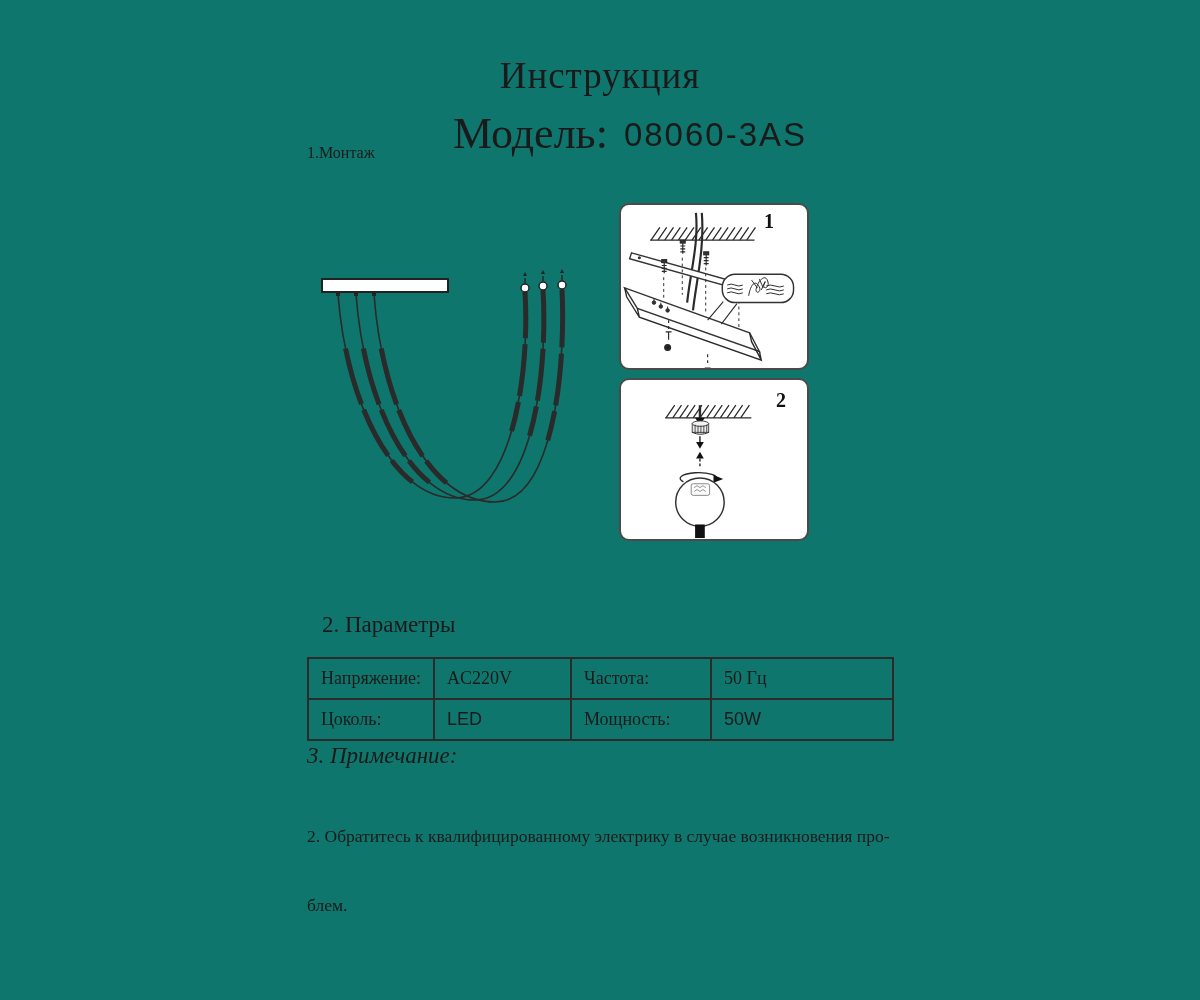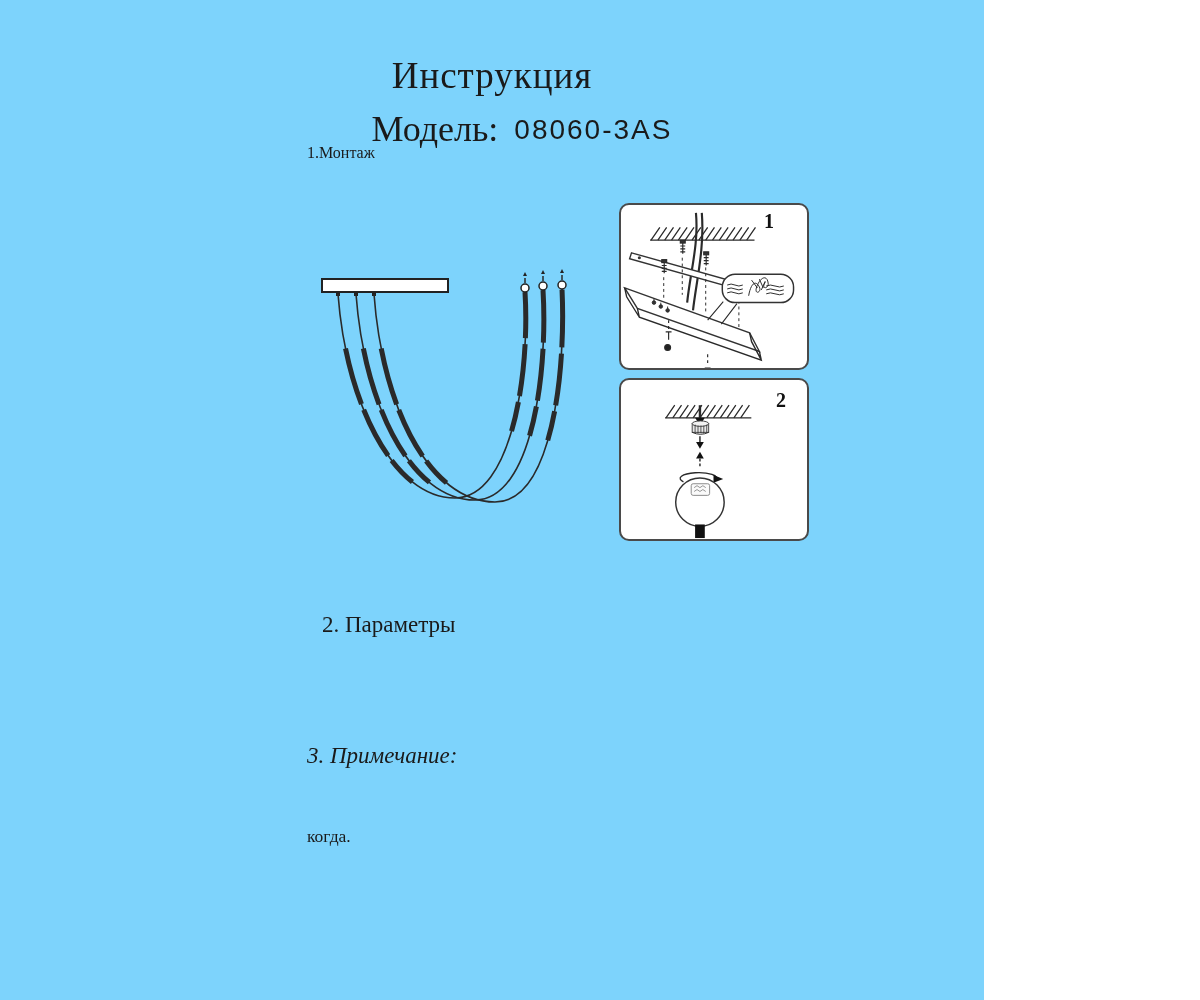--- a/index.html
+++ b/index.html
@@ -1,22 +1,22 @@
 <!DOCTYPE html>
 <html><head>
 <meta charset="utf-8">
 <style>
   html,body{margin:0;padding:0;background:#ffffff;}
-  .page{position:relative;width:984px;height:1000px;background:#7dd3fc;overflow:hidden;
+  .page{position:relative;width:1200px;height:1000px;background:#0f766e;overflow:hidden;
         font-family:"Liberation Serif",serif;color:#1a1a1a;}
   .abs{position:absolute;}
   .title{left:0;right:0;top:54px;text-align:center;font-size:37px;letter-spacing:1px;}
   .model-line{left:0;right:0;top:108px;text-align:center;transform:translateX(30px);}
-  .model-label{font-size:36px;}
-  .model-value{font-family:"Liberation Sans",sans-serif;font-size:28px;letter-spacing:2px;
+  .model-label{font-size:44px;}
+  .model-value{font-family:"Liberation Sans",sans-serif;font-size:33px;letter-spacing:2px;
                position:relative;top:-2px;margin-left:16px;}
   .h-montage{left:307px;top:144px;font-size:16px;}
   .h-params{left:322px;top:612px;font-size:23px;}
   .h-notes{left:307px;top:743px;font-size:23px;font-style:italic;}
   .lamp-svg{left:298px;top:262px;}
   .figbox{position:absolute;width:186px;border:2px solid #4a4a4a;border-radius:10px;background:#fff;}
   .box1{left:619px;top:203px;height:163px;}
   .box2{left:619px;top:378px;height:159px;}
   .fignum{position:absolute;font-weight:bold;font-size:20px;color:#111;}
   .fignum1{left:143px;top:5px;}
@@ -158,25 +158,48 @@
         <rect x="71" y="107" width="19" height="12" rx="2" fill="#fafafa" stroke="#888" stroke-width="1"></rect>
         <path d="M74,111 l3,-2 l3,2 l3,-2 l3,2 M74,115 l3,-2 l3,2 l3,-2 l3,2" stroke="#777" stroke-width="0.8" fill="none"></path>
       </g>
       <rect x="75" y="149" width="10" height="14" fill="#111"></rect>
     </svg>
     <div class="fignum fignum2">2</div>
   </div>
 
   <div class="abs h-params">2. Параметры</div>
 
+  <table class="params">
+    <colgroup>
+        <col style="width:126px">
+        <col style="width:137px">
+        <col style="width:140px">
+        <col style="width:182px">
+      </colgroup>
+    <tbody>
+        <tr>
+      <td>Напряжение:</td>
+      <td>AC220V</td>
+      <td>Частота:</td>
+      <td>50 Гц</td>
+    </tr>
+    <tr>
+      <td>Цоколь:</td>
+      <td class="sans">LED</td>
+      <td>Мощность:</td>
+      <td class="sans">50W</td>
+    </tr>
+  </tbody>
+    </table>
 
   <div class="abs h-notes">3. Примечание:</div>
 
   <div class="abs notes">
-    <div>когда.</div>
+    <div>2. Обратитесь к квалифицированному электрику в случае возникновения про-</div>
+    <div>блем.</div>
     
     
     
     
     
   </div>
 
 </div>
 
 </body></html>

